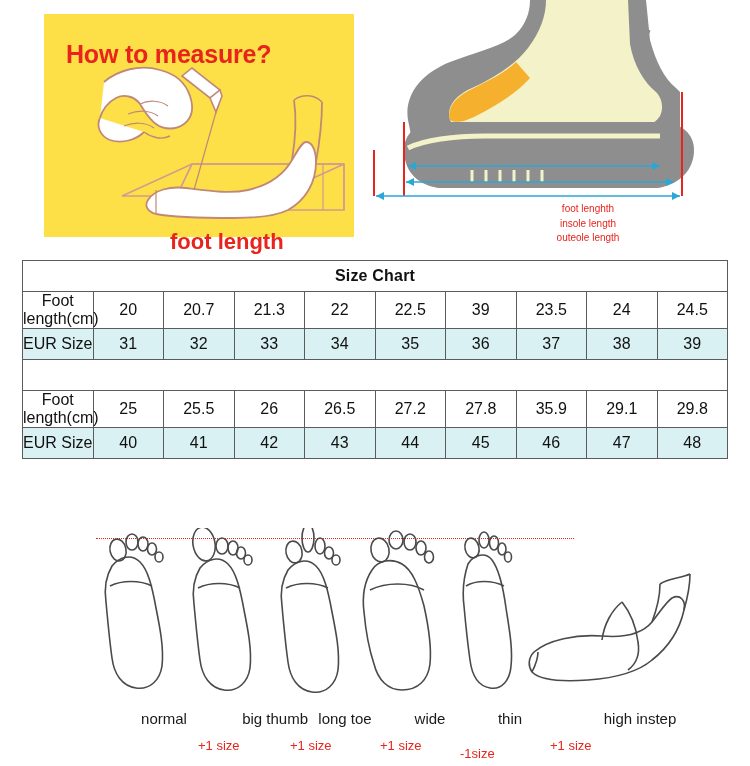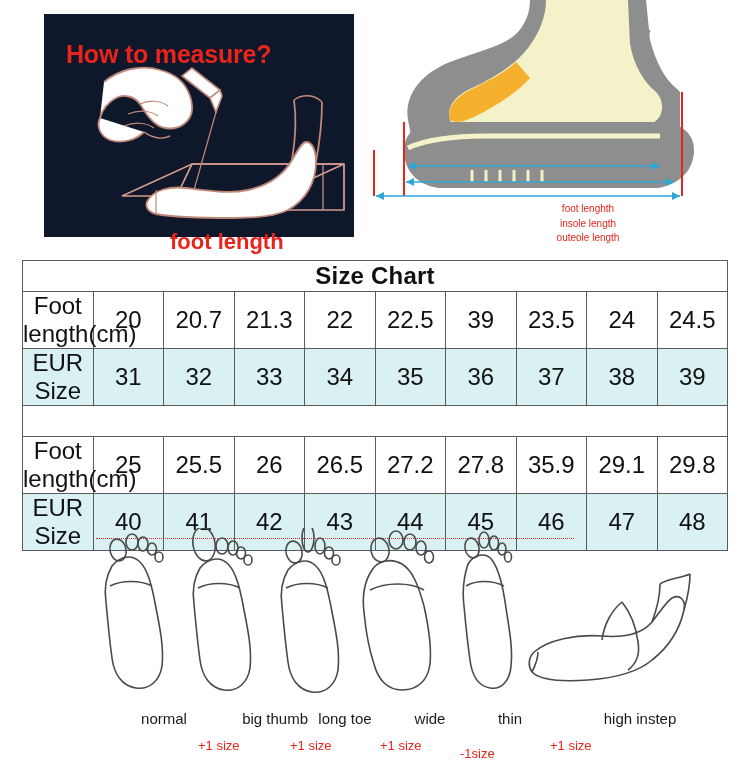--- a/index.html
+++ b/index.html
@@ -20,21 +20,21 @@
     position: relative;
     width: 750px;
     height: 258px;
   }
   .measure-panel {
     position: absolute;
     left: 44px;
     top: 14px;
     width: 310px;
     height: 223px;
-    background: #0f172a;
+    background: #fde047;
   }
   .measure-title {
     position: absolute;
     left: 22px;
     top: 26px;
     font-size: 25px;
     font-weight: bold;
     color: #e8241c;
     letter-spacing: -0.2px;
   }
@@ -74,21 +74,21 @@
     width: 706px;
   }
   table.size-chart {
     border-collapse: collapse;
     width: 706px;
     table-layout: fixed;
   }
   table.size-chart td {
     border: 1.5px solid #5b5b5b;
     text-align: center;
-    font-size: 24px;
+    font-size: 16px;
     color: #111;
     height: 30px;
     padding: 0;
   }
   td.title-cell {
     font-size: 24px;
     font-weight: bold;
     height: 40px;
     letter-spacing: 0.2px;
   }

